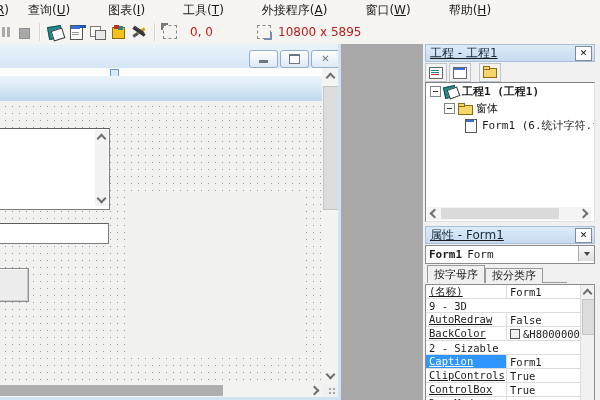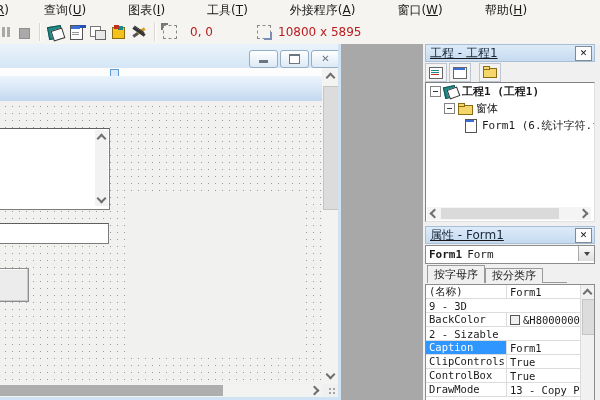--- a/index.html
+++ b/index.html
@@ -2,21 +2,21 @@
 <html><head>
 <meta charset="utf-8">
 <style>
   html,body{margin:0;padding:0;}
   #page{position:relative;width:600px;height:400px;overflow:hidden;background:#f5f4f1;
         font-family:"DejaVu Sans",sans-serif;font-size:12px;color:#1a1a1a;cursor:default;}
   .abs{position:absolute;}
 
   
   #menubar{left:0;top:0;width:600px;height:20px;background:#f5f4f1;display:flex;align-items:center;}
-  .menu-item{padding:0 7px;line-height:20px;white-space:nowrap;margin-left:28px;}
+  .menu-item{padding:0 19px;line-height:20px;white-space:nowrap;}
   .menu-item u{text-decoration:underline;}
   #menu-clip{width:9px;overflow:hidden;display:inline-flex;justify-content:flex-end;line-height:20px;}
   #menu-clip span{white-space:nowrap;}
 
   
   #toolbar{left:0;top:20px;width:600px;height:24px;background:#f5f4f1;display:flex;align-items:center;}
   .tb-sep{width:1px;height:18px;background:#d8d6d2;margin:0 4px;border-right:1px solid #fff;}
   .tbicon{position:relative;width:17px;height:16px;margin:0 2px;display:inline-block;}
   .i-break{width:10px;margin-left:2px;}
   .i-break::before,.i-break::after{content:"";position:absolute;top:3px;width:3px;height:10px;background:#a9a9a9;}
@@ -129,21 +129,21 @@
      border-left:1px solid #aaa;display:flex;align-items:center;justify-content:center;}
   #dropdown-button::before{content:"";width:0;height:0;border:3px solid transparent;border-top:4px solid #444;margin-top:3px;}
   #prop-tabs{position:absolute;left:4px;top:221px;width:166px;height:18px;}
   #prop-tabs::after{content:"";position:absolute;left:0;right:26px;bottom:0;height:1px;background:#9a9a9a;}
   .tab{position:relative;display:inline-block;padding:0 6px;font-size:11px;border:1px solid #9a9a9a;border-bottom:none;background:#f0f0f0;z-index:1;}
   .tab.active{height:17px;line-height:17px;}
   .tab.inactive{height:14px;line-height:14px;margin-top:3px;vertical-align:bottom;}
   #property-grid{position:absolute;left:2px;top:240px;width:168px;height:120px;background:#fff;
      border:1px solid #8c8c8c;overflow:hidden;font-family:"DejaVu Sans Mono","DejaVu Sans",monospace;font-size:10.5px;}
   .prow{display:flex;height:13px;line-height:12px;border-bottom:1px solid #dcdcdc;white-space:nowrap;}
-  .pname{width:77px;flex:none;padding-left:3px;border-right:1px solid #dcdcdc;overflow:hidden;}
+  .pname{width:77px;flex:none;padding-left:3px;border-right:1px solid #dcdcdc;overflow:hidden;text-decoration:underline;}
   .pval{flex:1;padding-left:3px;overflow:hidden;display:flex;align-items:center;}
   .prow.selected .pname{background:#3096ff;color:#fff;}
   .swatch{display:inline-block;width:8px;height:8px;border:1px solid #555;background:#f0f0f0;margin-right:3px;flex:none;}
   #grid-scroll{position:absolute;right:0;top:0;width:13px;height:120px;background:#f1f1f1;border-left:1px solid #dcdcdc;}
   #grid-scroll .sb-btn{width:13px;height:13px;}
   #grid-thumb{position:absolute;left:1px;top:14px;width:11px;height:34px;background:#dcdcdc;border:1px solid #c5c5c5;}
 </style>
 </head>
 <body>
 
@@ -281,20 +281,24 @@
     <div id="property-grid">
       <div id="prop-rows" style="margin-right:13px">
           <div class="prow">
             <span class="pname">(名称)</span>
             <span class="pval">Form1</span>
           </div>
           <div class="prow">
             <span class="pval">9 - 3D</span>
           </div>
           <div class="prow">
+            <span class="pname">AutoRedraw</span>
+            <span class="pval">False</span>
+          </div>
+          <div class="prow">
             <span class="pname">BackColor</span>
             <span class="pval"><span class="swatch"></span>&amp;H8000000F&amp;</span>
           </div>
           <div class="prow">
             <span class="pval">2 - Sizable</span>
           </div>
           <div class="prow selected">
             <span class="pname">Caption</span>
             <span class="pval">Form1</span>
           </div>

